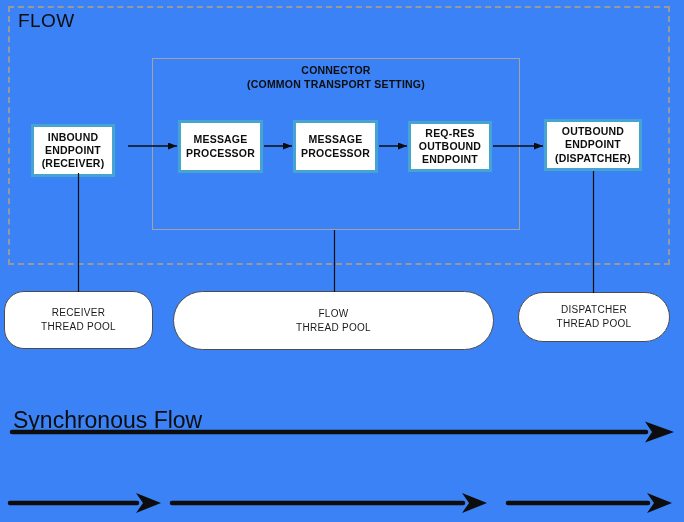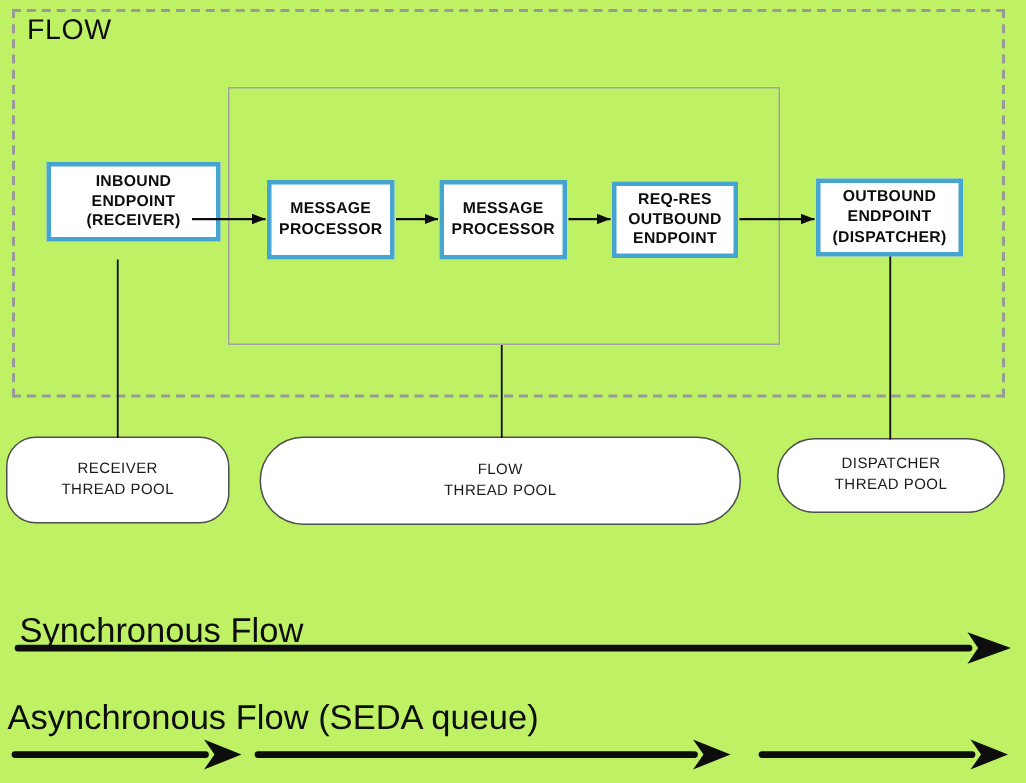--- a/index.html
+++ b/index.html
@@ -5,21 +5,21 @@
   * { margin: 0; padding: 0; box-sizing: border-box; }
   html, body { background: #ffffff; }
   body {
     font-family: "Liberation Sans", "DejaVu Sans", sans-serif;
     color: #111111;
   }
   #canvas {
     position: relative;
     width: 684px;
     height: 522px;
-    background: #bef264;
+    background: #3b82f6;
     overflow: hidden;
   }
   
   .flow-box {
     position: absolute;
     left: 8px; top: 6px;
     width: 662px; height: 259px;
     border: 2px dashed var(--outline-dash);
   }
   .flow-title {
@@ -59,21 +59,21 @@
     justify-content: center;
     text-align: center;
     font-size: 10.5px;
     font-weight: 600;
     line-height: 1.25;
     letter-spacing: 0.2px;
     white-space: pre-line;
     color: #0d0d0d;
     z-index: 2;
   }
-  .node-inbound   { left: 31px;  top: 108px; width: 116px; height: 53px; }
+  .node-inbound   { left: 31px;  top: 124px; width: 84px; height: 53px; }
   .node-mp1       { left: 178px; top: 120px; width: 85px; height: 53px; }
   .node-mp2       { left: 293px; top: 120px; width: 85px; height: 53px; }
   .node-reqres    { left: 408px; top: 121px; width: 84px; height: 51px; }
   .node-outbound  { left: 544px; top: 119px; width: 98px; height: 52px; }
   
   .pool {
     position: absolute;
     border: 1px solid var(--pool-border);
     background: #ffffff;
     display: flex;
@@ -114,20 +114,22 @@
 </style>
 </head>
 <body>
 
 <div id="canvas">
 
   <div class="flow-box"></div>
   <div class="flow-title">FLOW</div>
 
   <div class="connector-box"></div>
+  <div class="connector-title">CONNECTOR
+(COMMON TRANSPORT SETTING)</div>
 
   <div class="node node-inbound">INBOUND
 ENDPOINT
 (RECEIVER)</div>
   <div class="node node-mp1">MESSAGE
 PROCESSOR</div>
   <div class="node node-mp2">MESSAGE
 PROCESSOR</div>
   <div class="node node-reqres">REQ-RES
 OUTBOUND
@@ -137,21 +139,20 @@
 (DISPATCHER)</div>
 
   <div class="pool pool-receiver">RECEIVER
 THREAD POOL</div>
   <div class="pool pool-flow">FLOW
 THREAD POOL</div>
   <div class="pool pool-dispatcher">DISPATCHER
 THREAD POOL</div>
 
   <div class="legend-label legend-sync">Synchronous Flow</div>
-  <div class="legend-label legend-async">Asynchronous Flow (SEDA queue)</div>
 
   <svg class="overlay" viewBox="0 0 684 522">
     <defs>
       <marker id="ah" markerWidth="10" markerHeight="8" refX="9" refY="3.5" orient="auto" markerUnits="userSpaceOnUse">
         <path d="M0,0 L9,3.5 L0,7 Z" class="arrow-head"></path>
       </marker>
     </defs>
 
     <line x1="128" y1="146" x2="177" y2="146" class="flow-arrow" marker-end="url(#ah)"></line>
     <line x1="264" y1="146" x2="292" y2="146" class="flow-arrow" marker-end="url(#ah)"></line>

